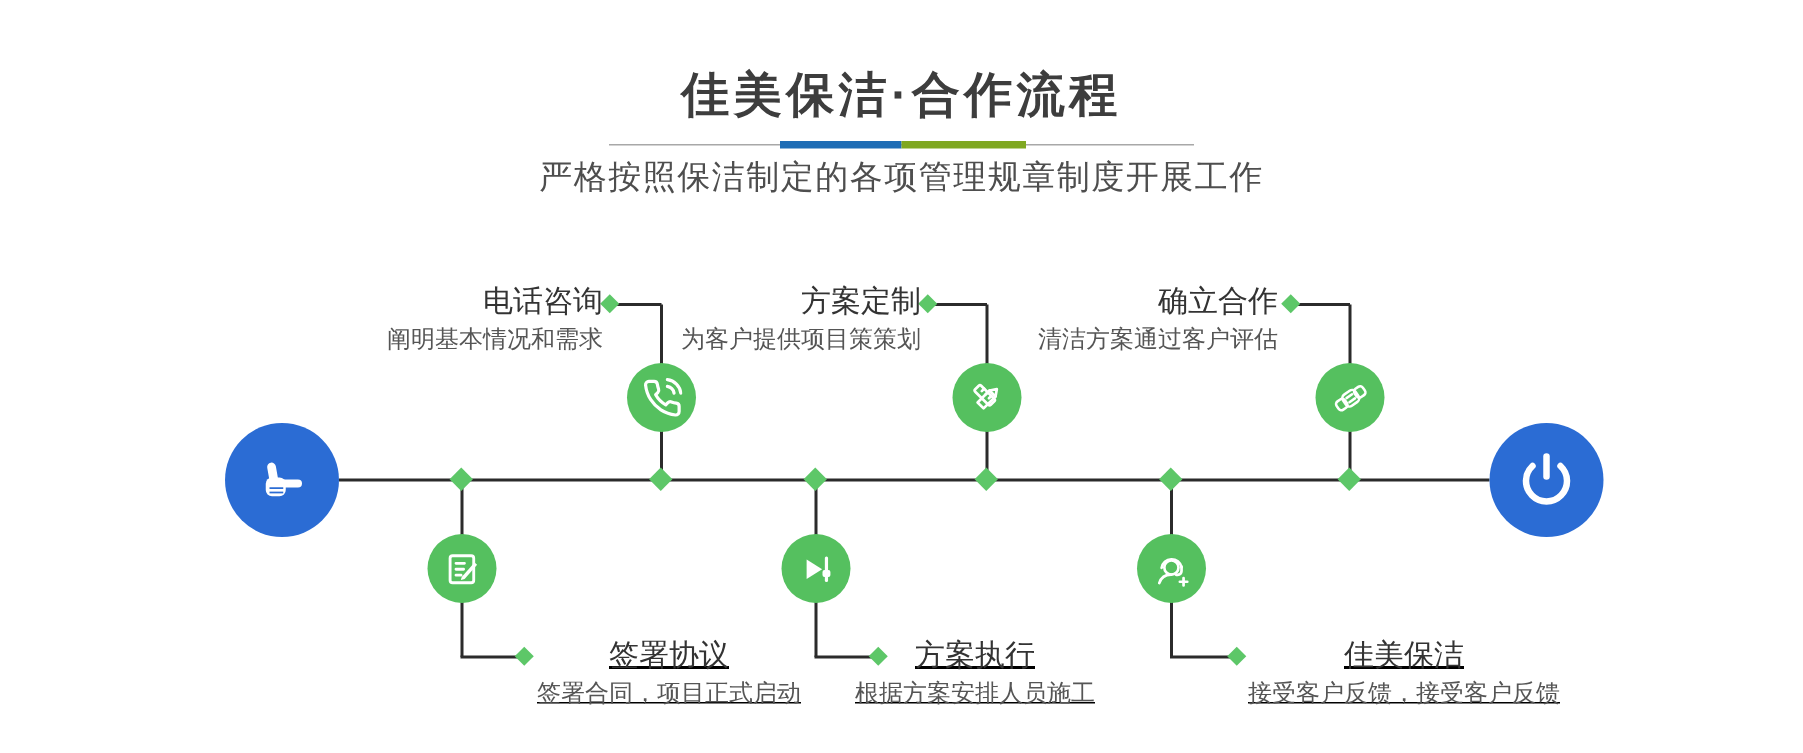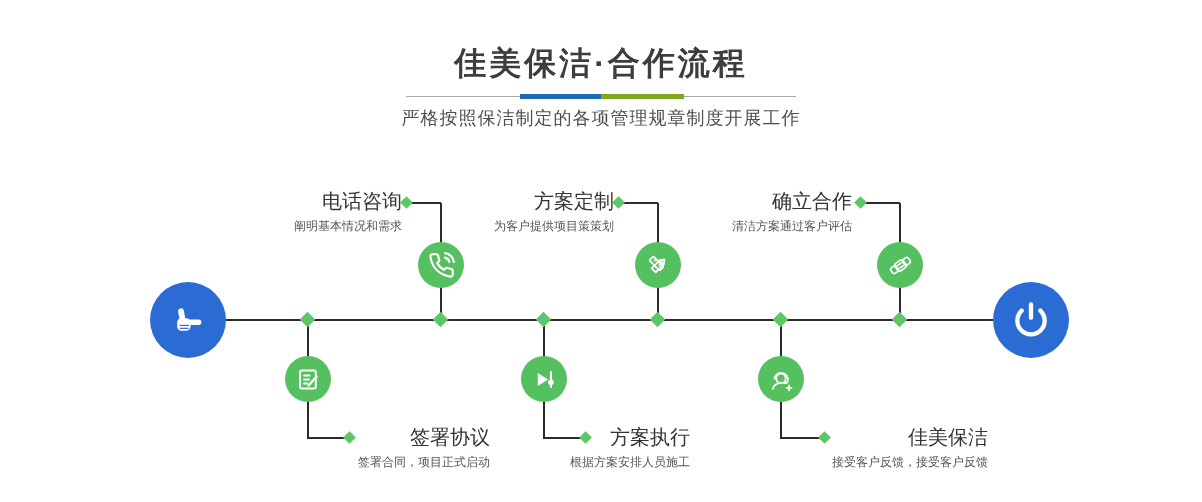--- a/index.html
+++ b/index.html
@@ -6,21 +6,21 @@
   body { background:#fff; font-family:"Liberation Sans","DejaVu Sans",sans-serif; }
   .canvas { position:relative; width:1202px; height:502px; background:#ffffff; overflow:hidden; }
 
   
   .page-title { position:absolute; top:44px; left:0; width:100%; text-align:center;
     font-size:32px; font-weight:bold; color:#3d3d3d; letter-spacing:3px; line-height:38px; }
   .divider { position:absolute; left:406px; top:96px; width:390px; height:1px; background:#a8a8a8; }
   .div-blue { position:absolute; left:520px; top:94px; width:81px; height:5px; background:#1e6cb5; }
   .div-green { position:absolute; left:601px; top:94px; width:83px; height:5px; background:#7fa821; }
   .subtitle { position:absolute; top:106px; left:0; width:100%; text-align:center;
-    font-size:18px; color:#4e4e4e; letter-spacing:1px; line-height:24px; }
+    font-size:22px; color:#4e4e4e; letter-spacing:1px; line-height:24px; }
 
   
   .main-line { position:absolute; left:226px; top:319px; width:767px; height:2px; background:#2b2b2b; }
   .vline { position:absolute; width:2px; background:#2b2b2b; }
   .hline { position:absolute; height:2px; background:#2b2b2b; }
   .v-phone   { left:440px; top:203px; height:117px; }
   .v-pencil  { left:657px; top:203px; height:117px; }
   .v-hand    { left:899px; top:203px; height:117px; }
   .v-doc     { left:307px; top:320px; height:118px; }
   .v-play    { left:543px; top:320px; height:118px; }
@@ -60,29 +60,29 @@
   .gc-hand    { left:877px; top:242px; }
   .gc-doc     { left:285px; top:356px; }
   .gc-play    { left:521px; top:356px; }
   .gc-headset { left:758px; top:356px; }
   .green-circle svg { width:27px; height:27px; display:block; }
   .blue-circle svg { width:40px; height:40px; display:block; }
 
   
   .lb { position:absolute; white-space:nowrap; }
   .lb-top { top:188px; text-align:right; }
-  .lb-bottom { top:424px; text-align:right; }
+  .lb-bottom { top:424px; text-align:center;text-decoration:underline; }
   .lb-phone   { right:800px; }
   .lb-pencil  { right:588px; }
   .lb-hand    { right:350px; }
   .lb-doc     { left:358px; }
   .lb-play    { left:570px; }
   .lb-headset { left:832px; }
   .step-title { font-size:20px; color:#333333; line-height:26px; }
-  .step-desc  { font-size:12px; color:#555555; line-height:21px; margin-top:2px; }
+  .step-desc  { font-size:16px; color:#555555; line-height:21px; margin-top:2px; }
 </style>
 </head>
 <body>
 
 <div class="canvas">
 
   <div class="page-title">佳美保洁·合作流程</div>
   <div class="divider"></div>
   <div class="div-blue"></div>
   <div class="div-green"></div>

